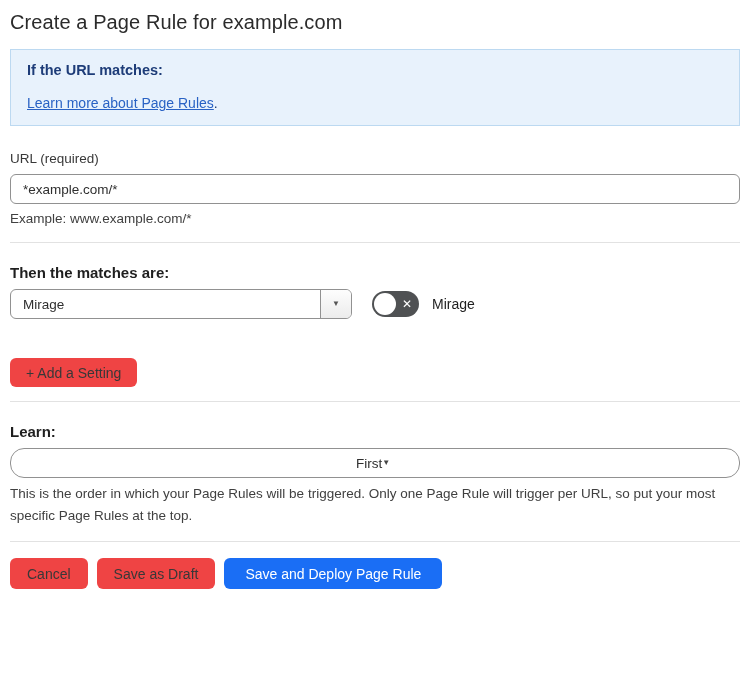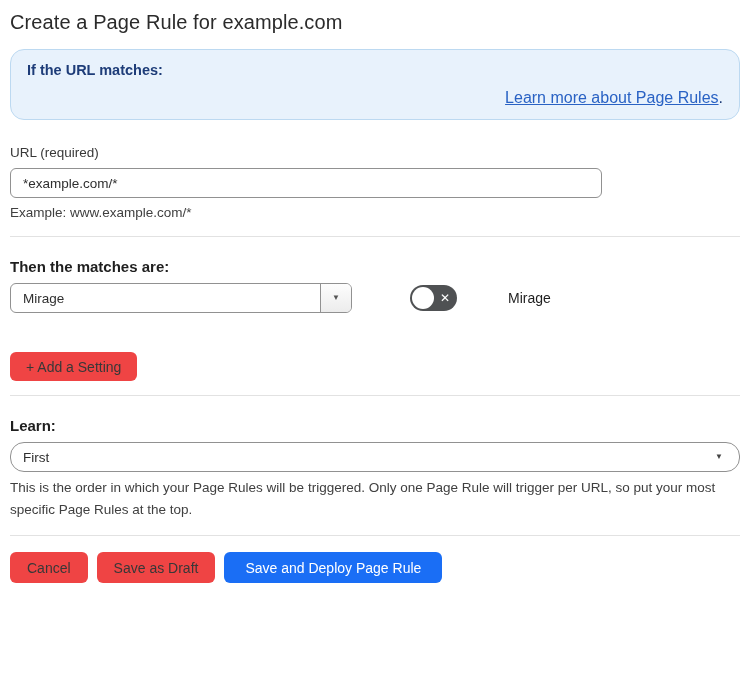--- a/index.html
+++ b/index.html
@@ -19,55 +19,55 @@
     line-height: 28px;
     font-weight: 400;
     color: #2b2b2b;
     letter-spacing: 0.1px;
   }
 
   .info-box {
     margin-top: 13px;
     background: #e8f2fc;
     border: 1px solid #bcd9f1;
-    border-radius: 14px;
+    border-radius: 0;
     padding: 9px 16px 10px 16px;
   }
   .info-heading {
     font-size: 14.5px;
     font-weight: 700;
     color: #1d3c78;
     line-height: 23px;
   }
   .info-body {
     margin-top: 2px;
     font-size: 14.5px;
     color: #1d3c78;
     line-height: 23.5px;
     max-width: 700px;
   }
-  .info-link-line { margin-top: 4px; line-height: 23px; font-size: 16px; text-align: right; }
+  .info-link-line { margin-top: 10px; line-height: 23px; font-size: 14px; }
   .info-link {
     color: #2962c4;
     text-decoration: underline;
     cursor: pointer;
   }
   .info-link-suffix { color: #1d3c78; }
 
   .field-label {
     display: block;
     margin-top: 24px;
     font-size: 13.5px;
     color: #383838;
     line-height: 18px;
   }
   .text-input {
     display: block;
     margin-top: 6px;
-    width: 592px;
+    width: 730px;
     height: 30px;
     border: 1px solid #919191;
     border-radius: 6px;
     padding: 0 12px;
     font-family: "Liberation Sans", "DejaVu Sans", sans-serif;
     font-size: 13.5px;
     color: #2f2f2f;
     background: #ffffff;
     outline: none;
   }
@@ -90,21 +90,20 @@
     font-weight: 700;
     color: #1f1f1f;
     line-height: 19px;
   }
   .section-heading.order { margin-top: 20px; }
 
   .setting-row {
     margin-top: 7px;
     display: flex;
     align-items: center;
-    gap: 38px;
   }
   .select-group {
     display: flex;
     width: 342px;
     height: 30px;
     border: 1px solid #919191;
     border-radius: 6px;
     background: #ffffff;
     overflow: hidden;
     cursor: pointer;
@@ -189,21 +188,21 @@
 
   .select-full {
     margin-top: 7px;
     width: 730px;
     height: 30px;
     border: 1px solid #919191;
     border-radius: 14px;
     background: #ffffff;
     display: flex;
     align-items: center;
-    justify-content: space-between;
+    justify-content: center;
     padding: 0 16px 0 12px;
     font-size: 13.5px;
     color: #2f2f2f;
     cursor: pointer;
   }
   .order-helper { margin-top: 5px; line-height: 22px; max-width: 720px; }
 
   .footer {
     margin-top: 16px;
     display: flex;

